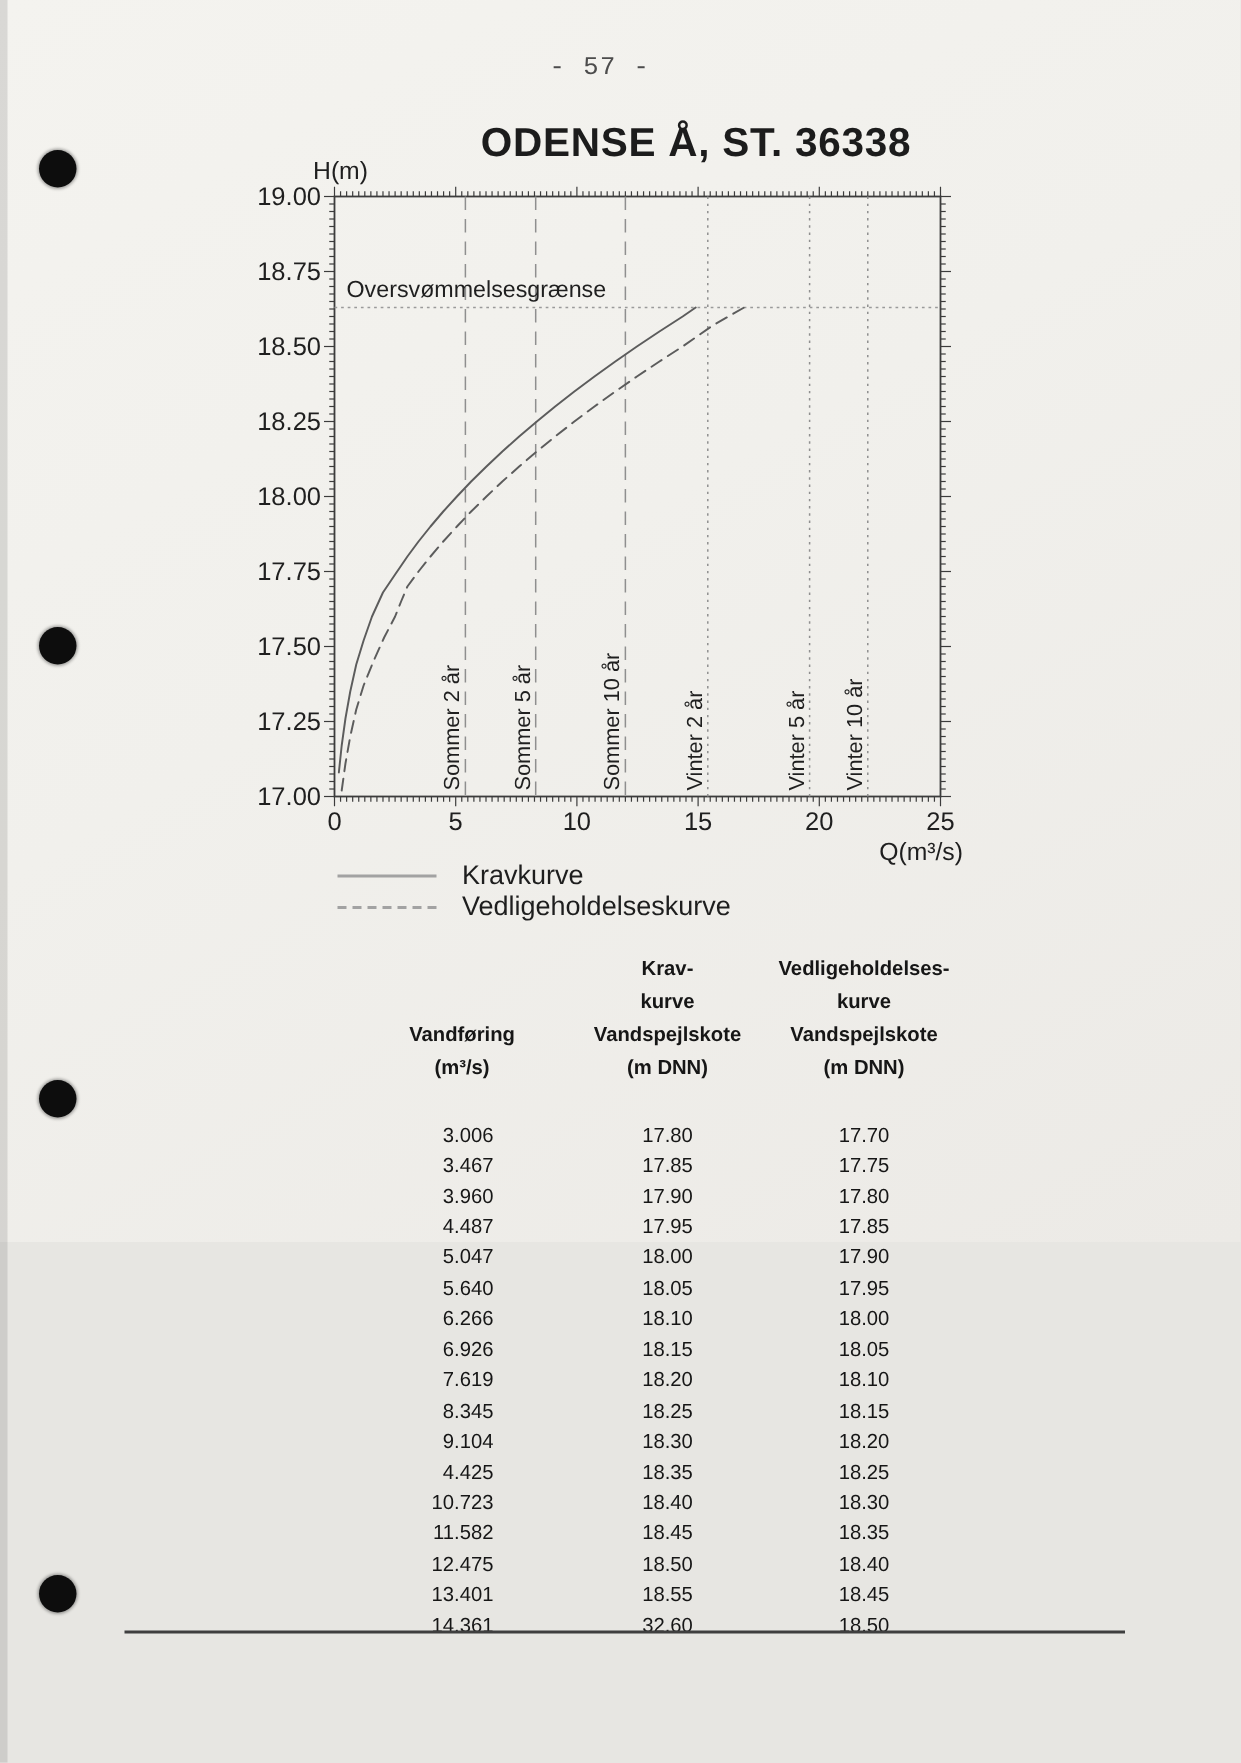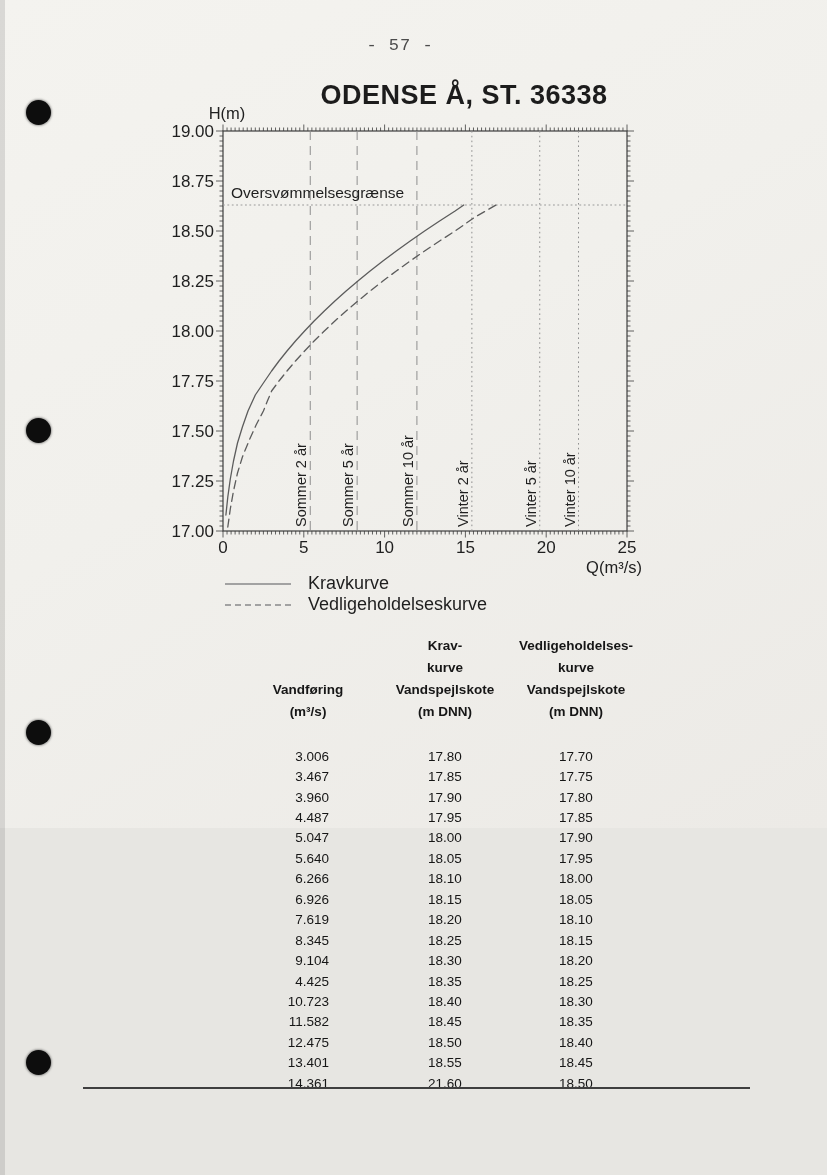--- a/index.html
+++ b/index.html
@@ -549,18 +549,18 @@
       <div class="tc-num">11.582</div>
       <div class="tc">18.45</div>
       <div class="tc">18.35</div>
       <div class="tc-num">12.475</div>
       <div class="tc">18.50</div>
       <div class="tc">18.40</div>
       <div class="tc-num">13.401</div>
       <div class="tc">18.55</div>
       <div class="tc">18.45</div>
       <div class="tc-num">14.361</div>
-      <div class="tc">21.60</div>
+      <div class="tc">32.60</div>
       <div class="tc">18.50</div>
     </div>
 
   <div class="footer-rule"></div>
 </div>
 
 </body></html>

